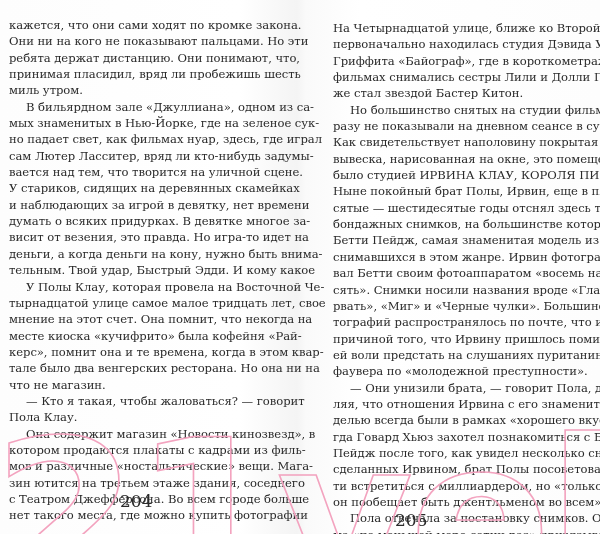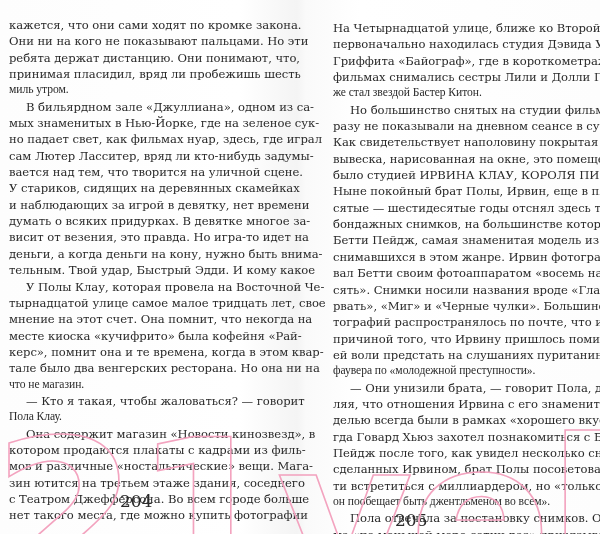--- a/index.html
+++ b/index.html
@@ -39,21 +39,20 @@
     .page-right .text-block { left: 33px; top: 20px; width: 258px; }
     .line {
       display: block;
       white-space: nowrap;
       text-align-last: justify;
       text-align: justify;
       height: 16.35px;
     }
     .line.last {
       text-align-last: left;
-      font-family: Liberation Serif, serif;
     }
     .line.indent {
       text-indent: 17px;
     }
     .page-number {
       position: absolute;
       font-size: 17px;
       color: #2a2a2a;
     }
     .page-left .page-number { left: 120px; top: 491px; }

